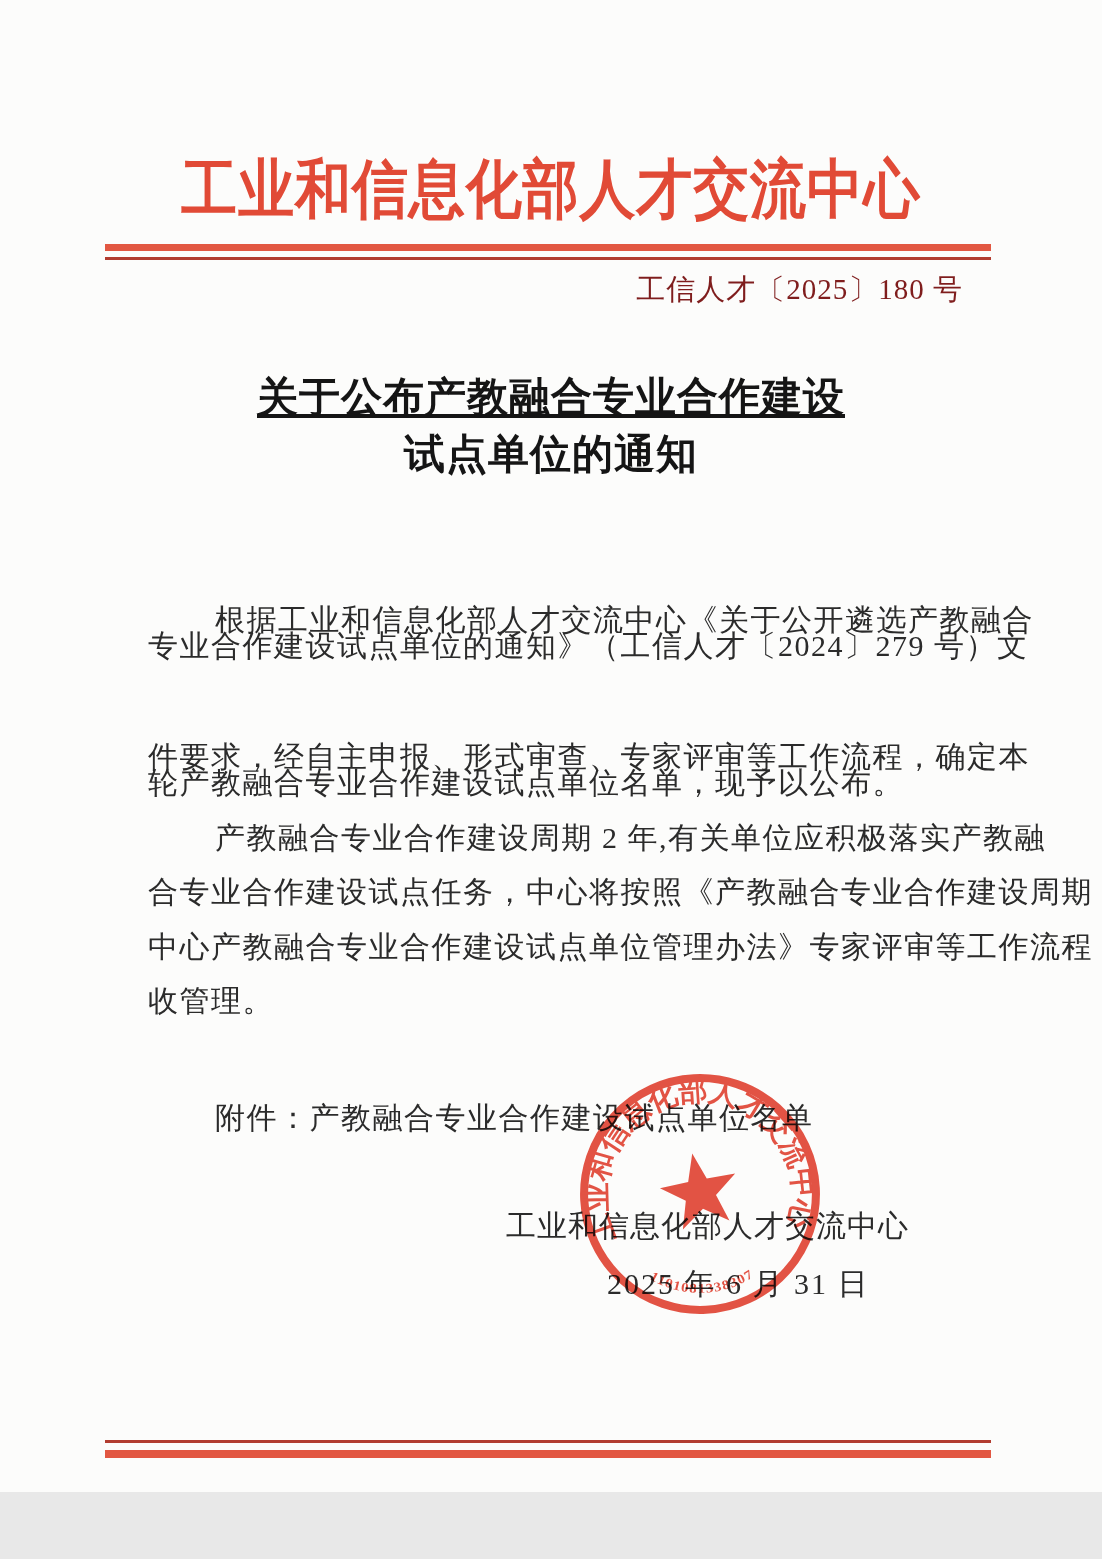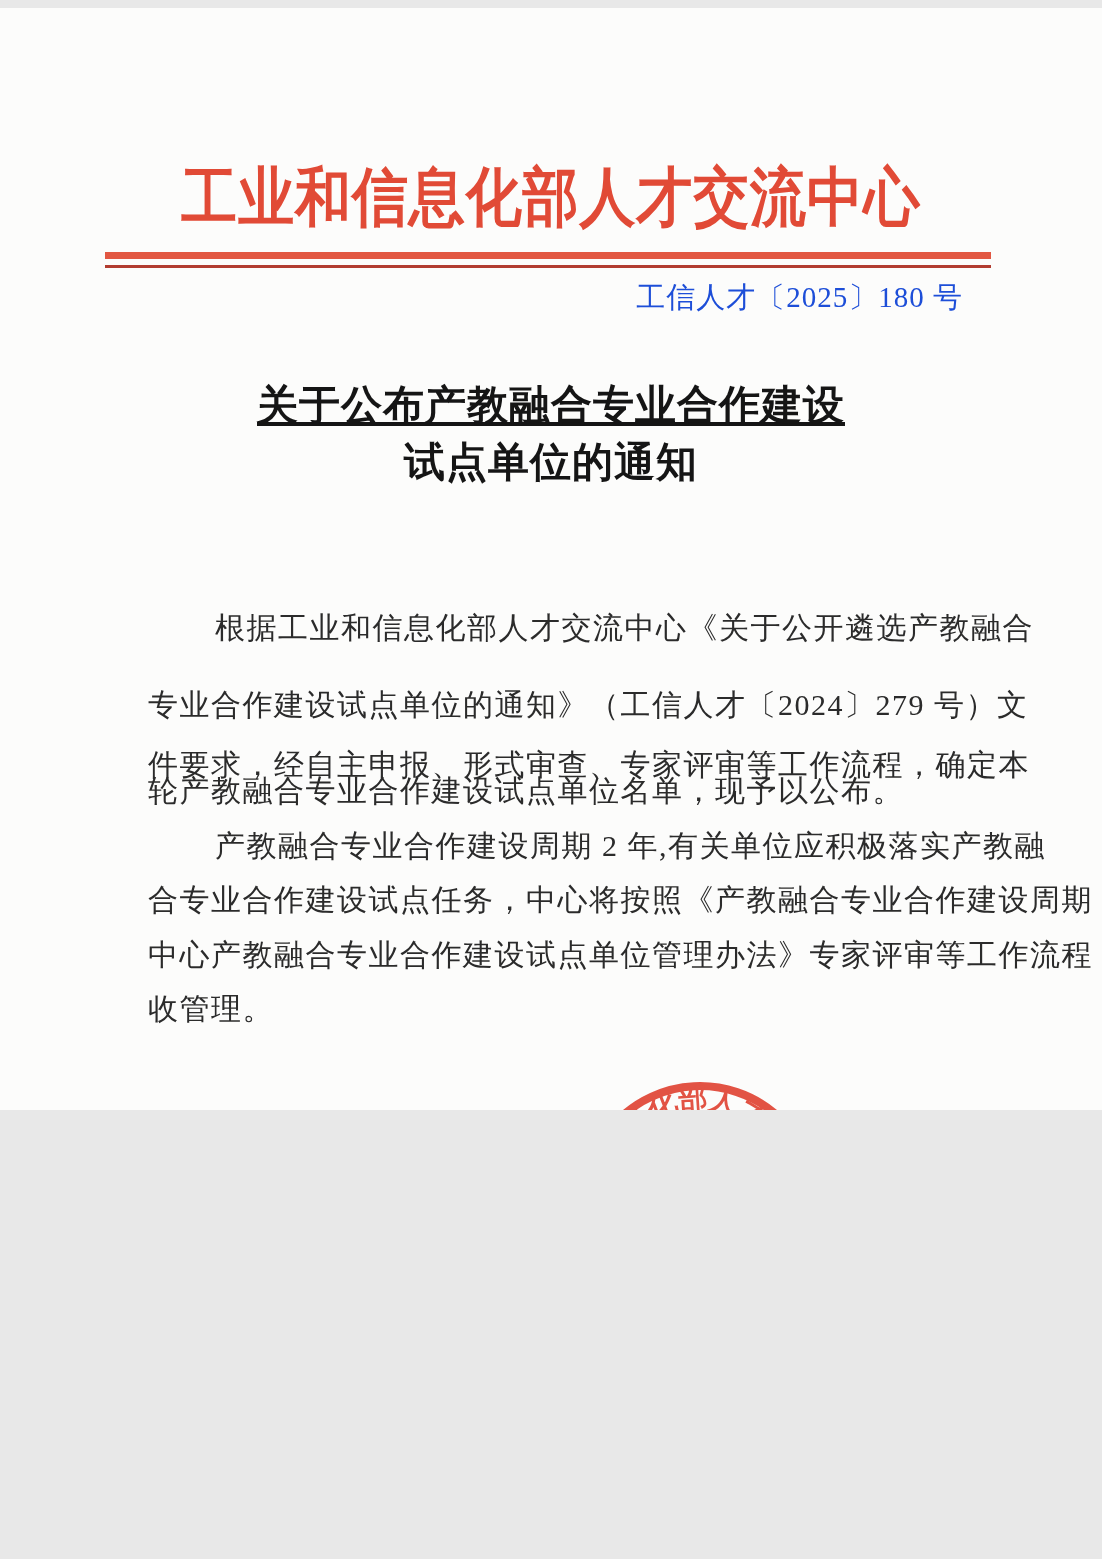--- a/index.html
+++ b/index.html
@@ -2,22 +2,22 @@
 <html><head>
 <meta charset="utf-8">
 <style>
   html,body { margin:0; padding:0; }
   body {
     font-family: "Liberation Serif", "DejaVu Serif", serif;
     background:#e8e8e8;
   }
   .page {
     position:relative;
-    width:1102px; height:1102px;
-    margin:8px auto;
+    width:1102px; height:1492px;
+    margin:0 auto;
     background:#fcfcfb;
     overflow:hidden;
   }
   .abs { position:absolute; }
 
   .org-name {
     top:146px; left:0; width:1102px;
     text-align:center;
     font-size:64px; font-weight:bold;
     color:#e14a36;
@@ -30,21 +30,21 @@
   .rule-thick { height:7px; background:#e25742; }
   .rule-thin  { height:3px; background:#b23c30; }
   .r1 { top:244px; }
   .r2 { top:257px; }
   .r3 { top:1440px; }
   .r4 { top:1450px; height:8px; }
 
   .doc-number {
     top:270px; left:0; width:963px;
     text-align:right;
-    font-size:29px; color:#1d4ed8;
+    font-size:29px; color:#7f1d1d;
     letter-spacing:1px;
   }
 
   .title-line {
     left:0; width:1102px; text-align:center;
     font-size:41px; font-weight:bold; color:#151515;
     letter-spacing:1px; white-space:nowrap;
   }
   .t1 { top:370px;text-decoration:underline; }
   .t2 { top:427px; }
@@ -95,21 +95,21 @@
 
   <div class="abs rule rule-thick r1"></div>
   <div class="abs rule rule-thin r2"></div>
 
   <div class="abs doc-number">工信人才〔2025〕180 号</div>
 
   <div class="abs title-line t1">关于公布产教融合专业合作建设</div>
   <div class="abs title-line t2">试点单位的通知</div>
 
   <div class="abs body-line indent" style="top:600px">根据工业和信息化部人才交流中心《关于公开遴选产教融合</div>
-  <div class="abs body-line" style="top:677px">专业合作建设试点单位的通知》（工信人才〔2024〕279 号）文</div>
+  <div class="abs body-line" style="top:626px">专业合作建设试点单位的通知》（工信人才〔2024〕279 号）文</div>
   <div class="abs body-line" style="top:737px">件要求，经自主申报、形式审查、专家评审等工作流程，确定本</div>
   <div class="abs body-line" style="top:763px">轮产教融合专业合作建设试点单位名单，现予以公布。</div>
   <div class="abs body-line indent" style="top:818px">产教融合专业合作建设周期 2 年,有关单位应积极落实产教融</div>
   <div class="abs body-line" style="top:872px">合专业合作建设试点任务，中心将按照《产教融合专业合作建设周期</div>
   <div class="abs body-line" style="top:927px">中心产教融合专业合作建设试点单位管理办法》专家评审等工作流程</div>
   <div class="abs body-line" style="top:981px">收管理。</div>
 
   <div class="abs attachment-line">附件：产教融合专业合作建设试点单位名单</div>
 
   <div class="abs sig-org">工业和信息化部人才交流中心</div>

